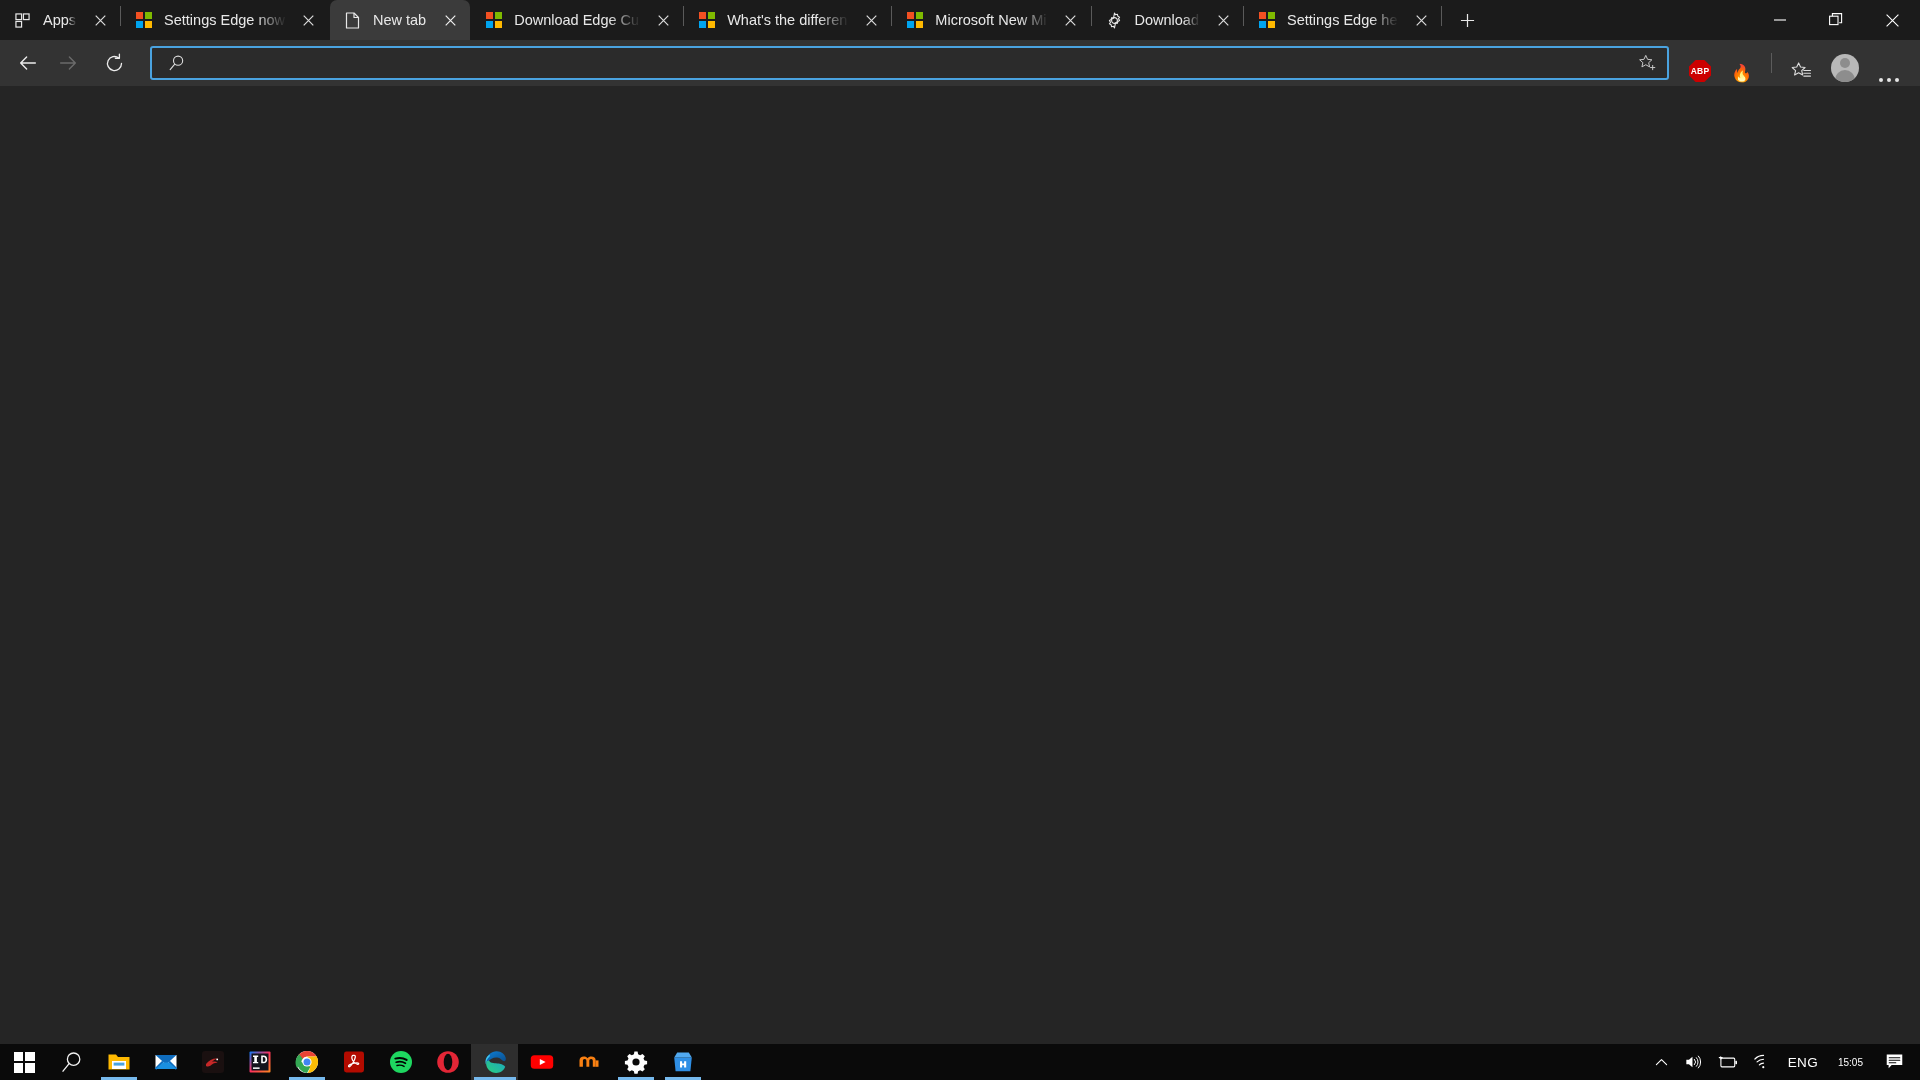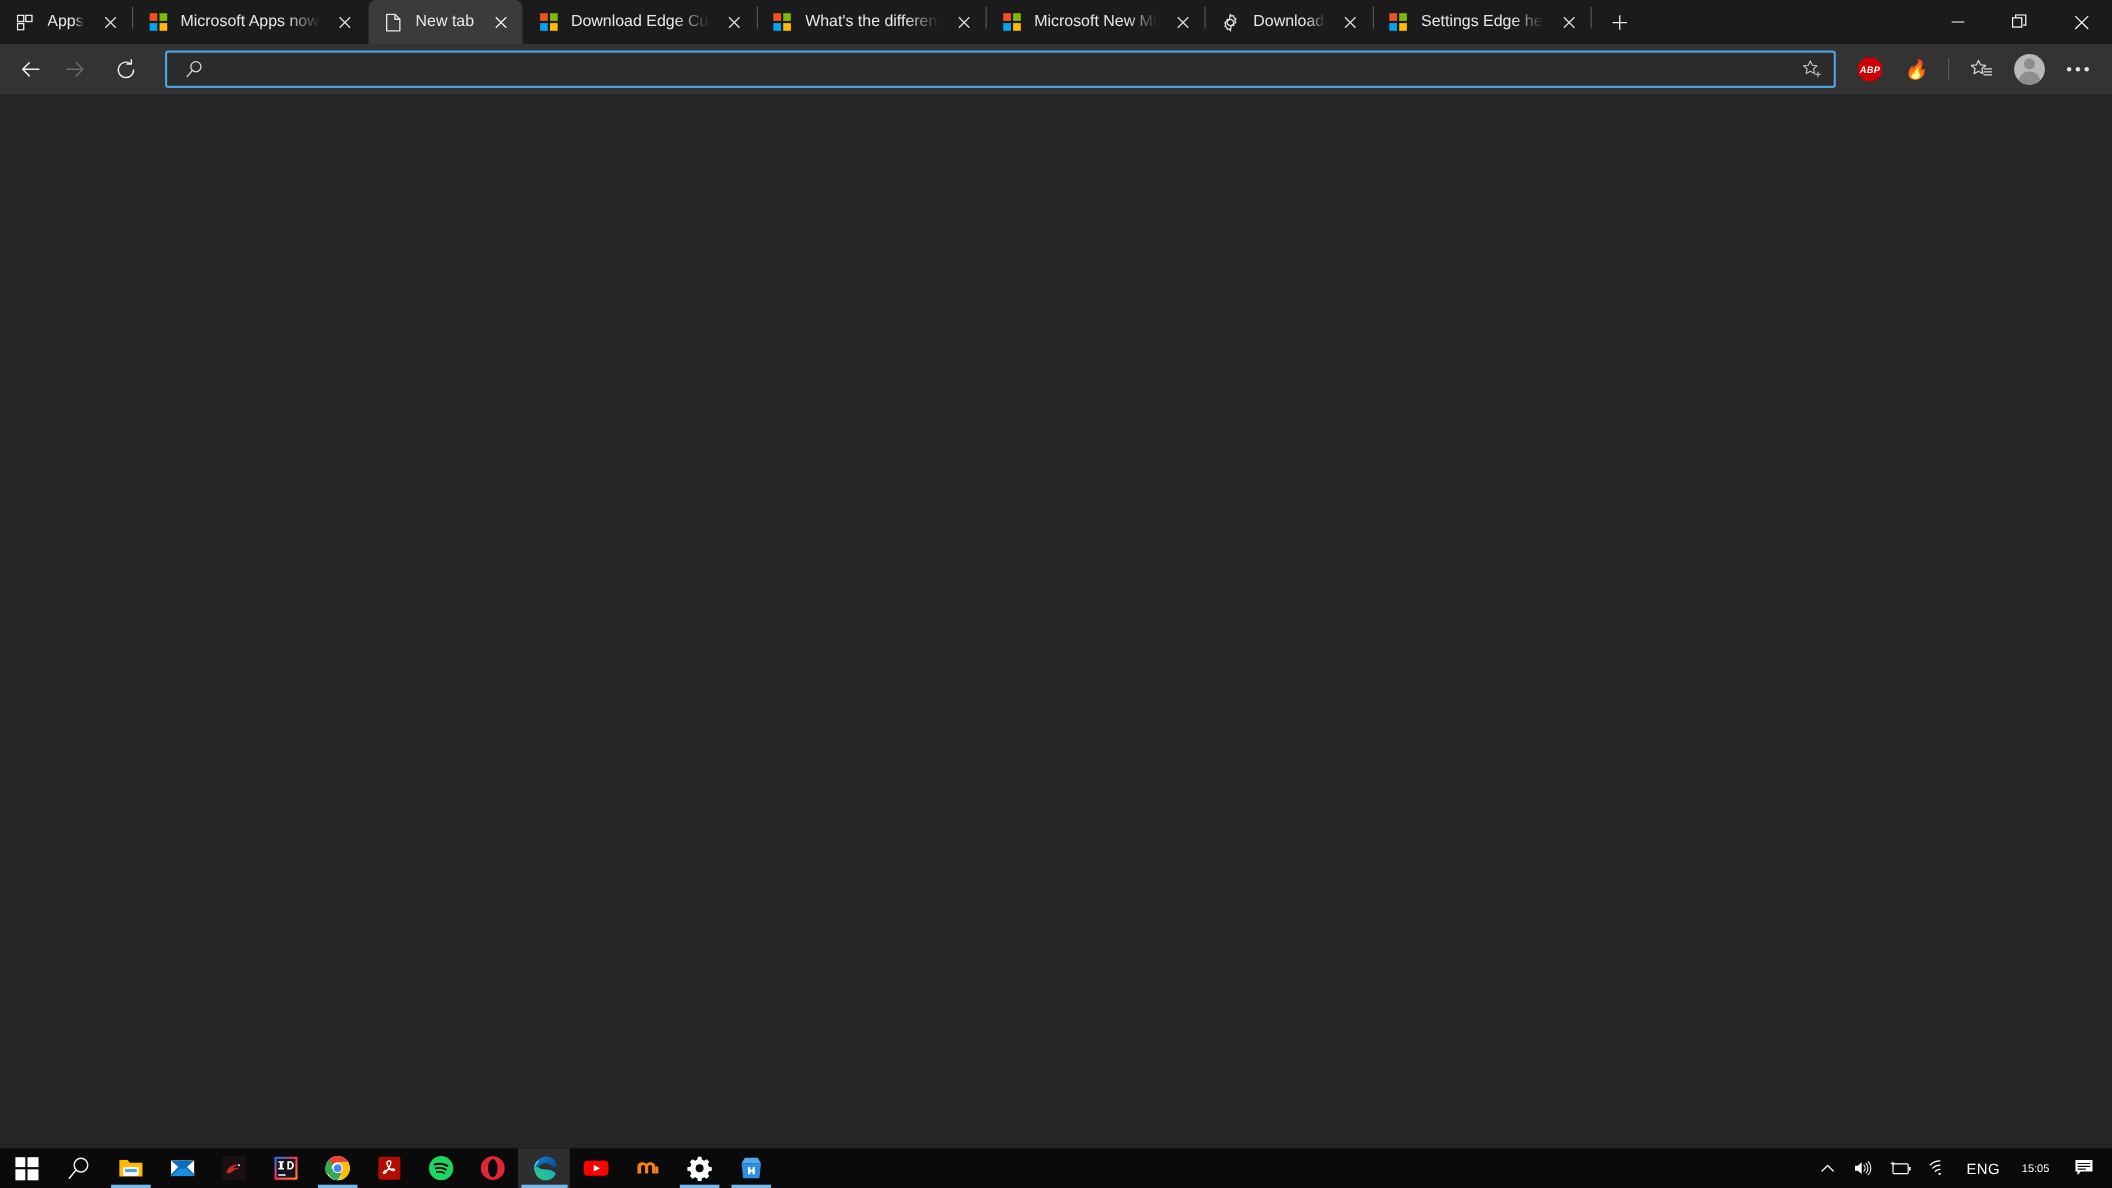--- a/index.html
+++ b/index.html
@@ -142,24 +142,23 @@
   .omni-icon { flex: 0 0 22px; display: flex; align-items: center; justify-content: center; }
   .omni-fav {
     width: 32px; height: 30px;
     flex: 0 0 32px;
     display: flex; align-items: center; justify-content: center;
     border-radius: 3px;
   }
   .ext-btn {
     width: 38px; height: 38px;
     flex: 0 0 38px;
-    display: flex; align-items: center; justify-content: center;
+    display: flex; align-items: flex-end; justify-content: center;
     border-radius: 4px;
     margin: 0 2px;
-    font-style: italic;
   }
   .abp-badge {
     width: 22px; height: 22px;
     background: #cc0000;
     color: #fff;
     font-size: 8.5px; font-weight: bold;
     letter-spacing: 0.2px;
     display: flex; align-items: center; justify-content: center;
     clip-path: polygon(30% 0,70% 0,100% 30%,100% 70%,70% 100%,30% 100%,0 70%,0 30%);
   }
@@ -257,21 +256,21 @@
 
       <div class="tab">
         <span class="favicon">
           <span class="mslogo">
               <i></i>
               <i></i>
               <i></i>
               <i></i>
             </span>
         </span>
-        <span class="title">Microsoft Apps now</span>
+        <span class="title">Settings Edge now</span>
         <span class="tabclose">
           <svg width="11" height="11" viewBox="0 0 11 11">
               <path d="M0.7 0.7L10.3 10.3M10.3 0.7L0.7 10.3" stroke="#dcdcdc" stroke-width="1.2"></path>
             </svg>
         </span>
       </div>
       <div class="tabsep hidden"></div>
 
       <div class="tab active">
         <span class="favicon">

